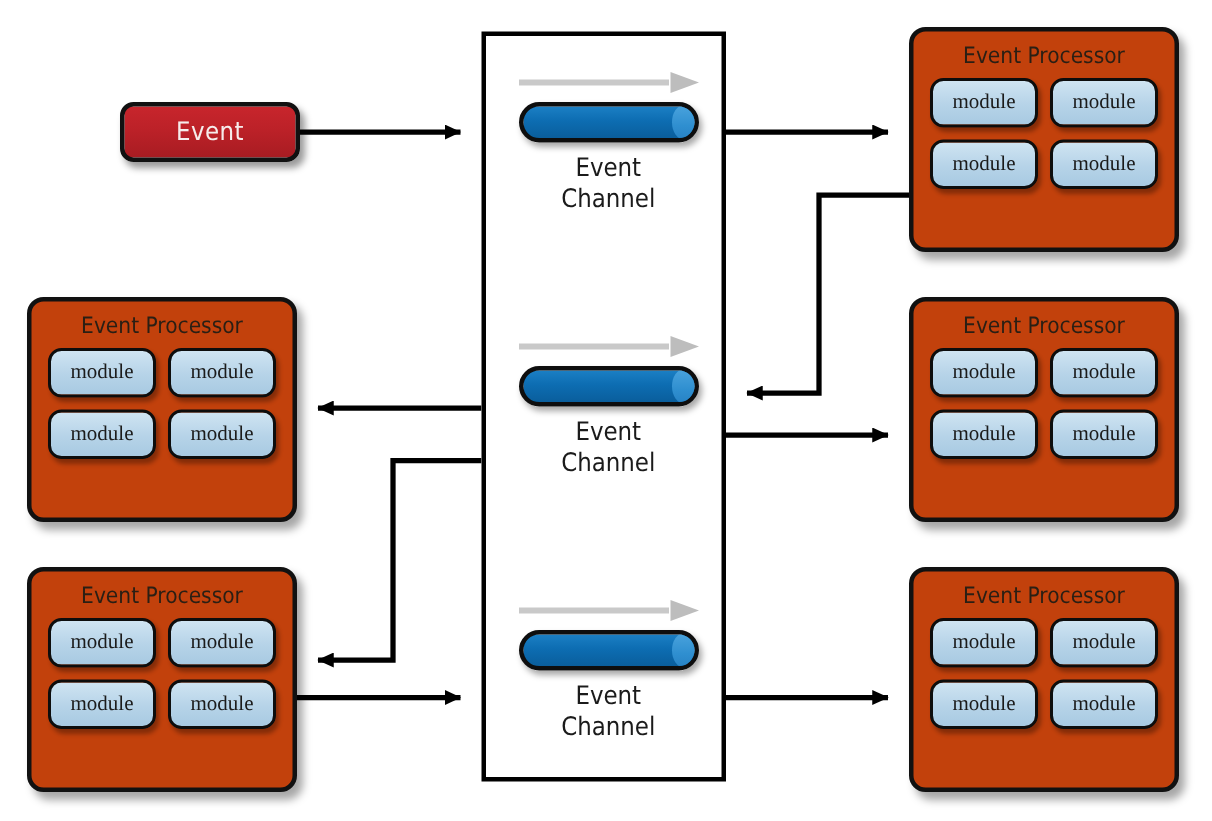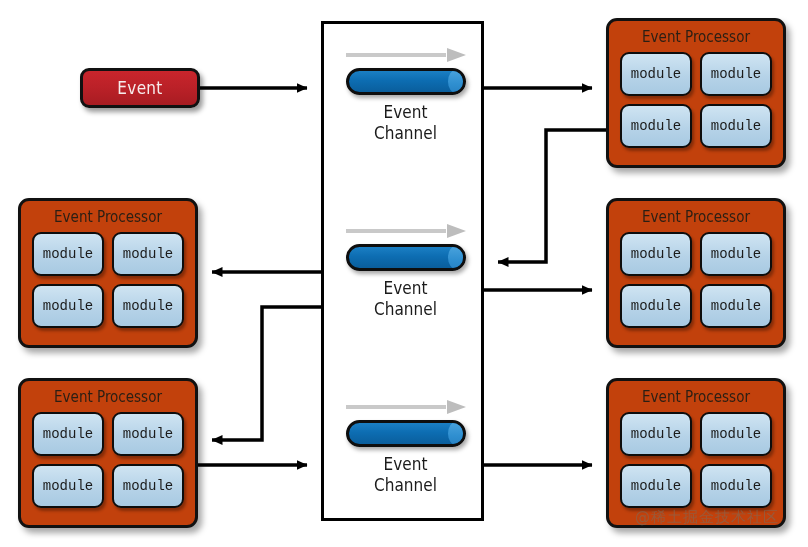--- a/index.html
+++ b/index.html
@@ -123,30 +123,30 @@
     margin-bottom:6px;
     font-family:"DejaVu Sans Condensed","DejaVu Sans",sans-serif;
   }
   .module-grid{
     display:grid;
     grid-template-columns:1fr 1fr;
     gap:8px 8px;
     padding:0 11px;
   }
   .module{
-    height:44px;
+    height:33px;
     border:2.5px solid #0d0d0d;
     border-radius:9px;
     background:linear-gradient(180deg,#cfe4f2 0%,#b6d3e8 55%,#a8cae2 100%);
     box-shadow:2px 3px 3px rgba(0,0,0,.32);
     display:flex; align-items:center; justify-content:center;
     color:#1b1b1b;
     font-size:14px;
     box-sizing:border-box;
-    font-family:Liberation Mono, monospace;
+    font-family:Liberation Serif, serif;
   }
 
   
   .p-tr{ left:606px; top:18px; }
   .p-ml{ left:18px;  top:198px; }
   .p-mr{ left:606px; top:198px; }
   .p-bl{ left:18px;  top:378px; }
   .p-br{ left:606px; top:378px; }
 
   
@@ -299,15 +299,14 @@
   <div class="processor p-br">
     <div class="ptitle">Event Processor</div>
     <div class="module-grid">
       <div class="module">module</div>
       <div class="module">module</div>
       <div class="module">module</div>
       <div class="module">module</div>
     </div>
   </div>
 
-  <div class="watermark">@稀土掘金技术社区</div>
 
 </div>
 
 </body></html>

